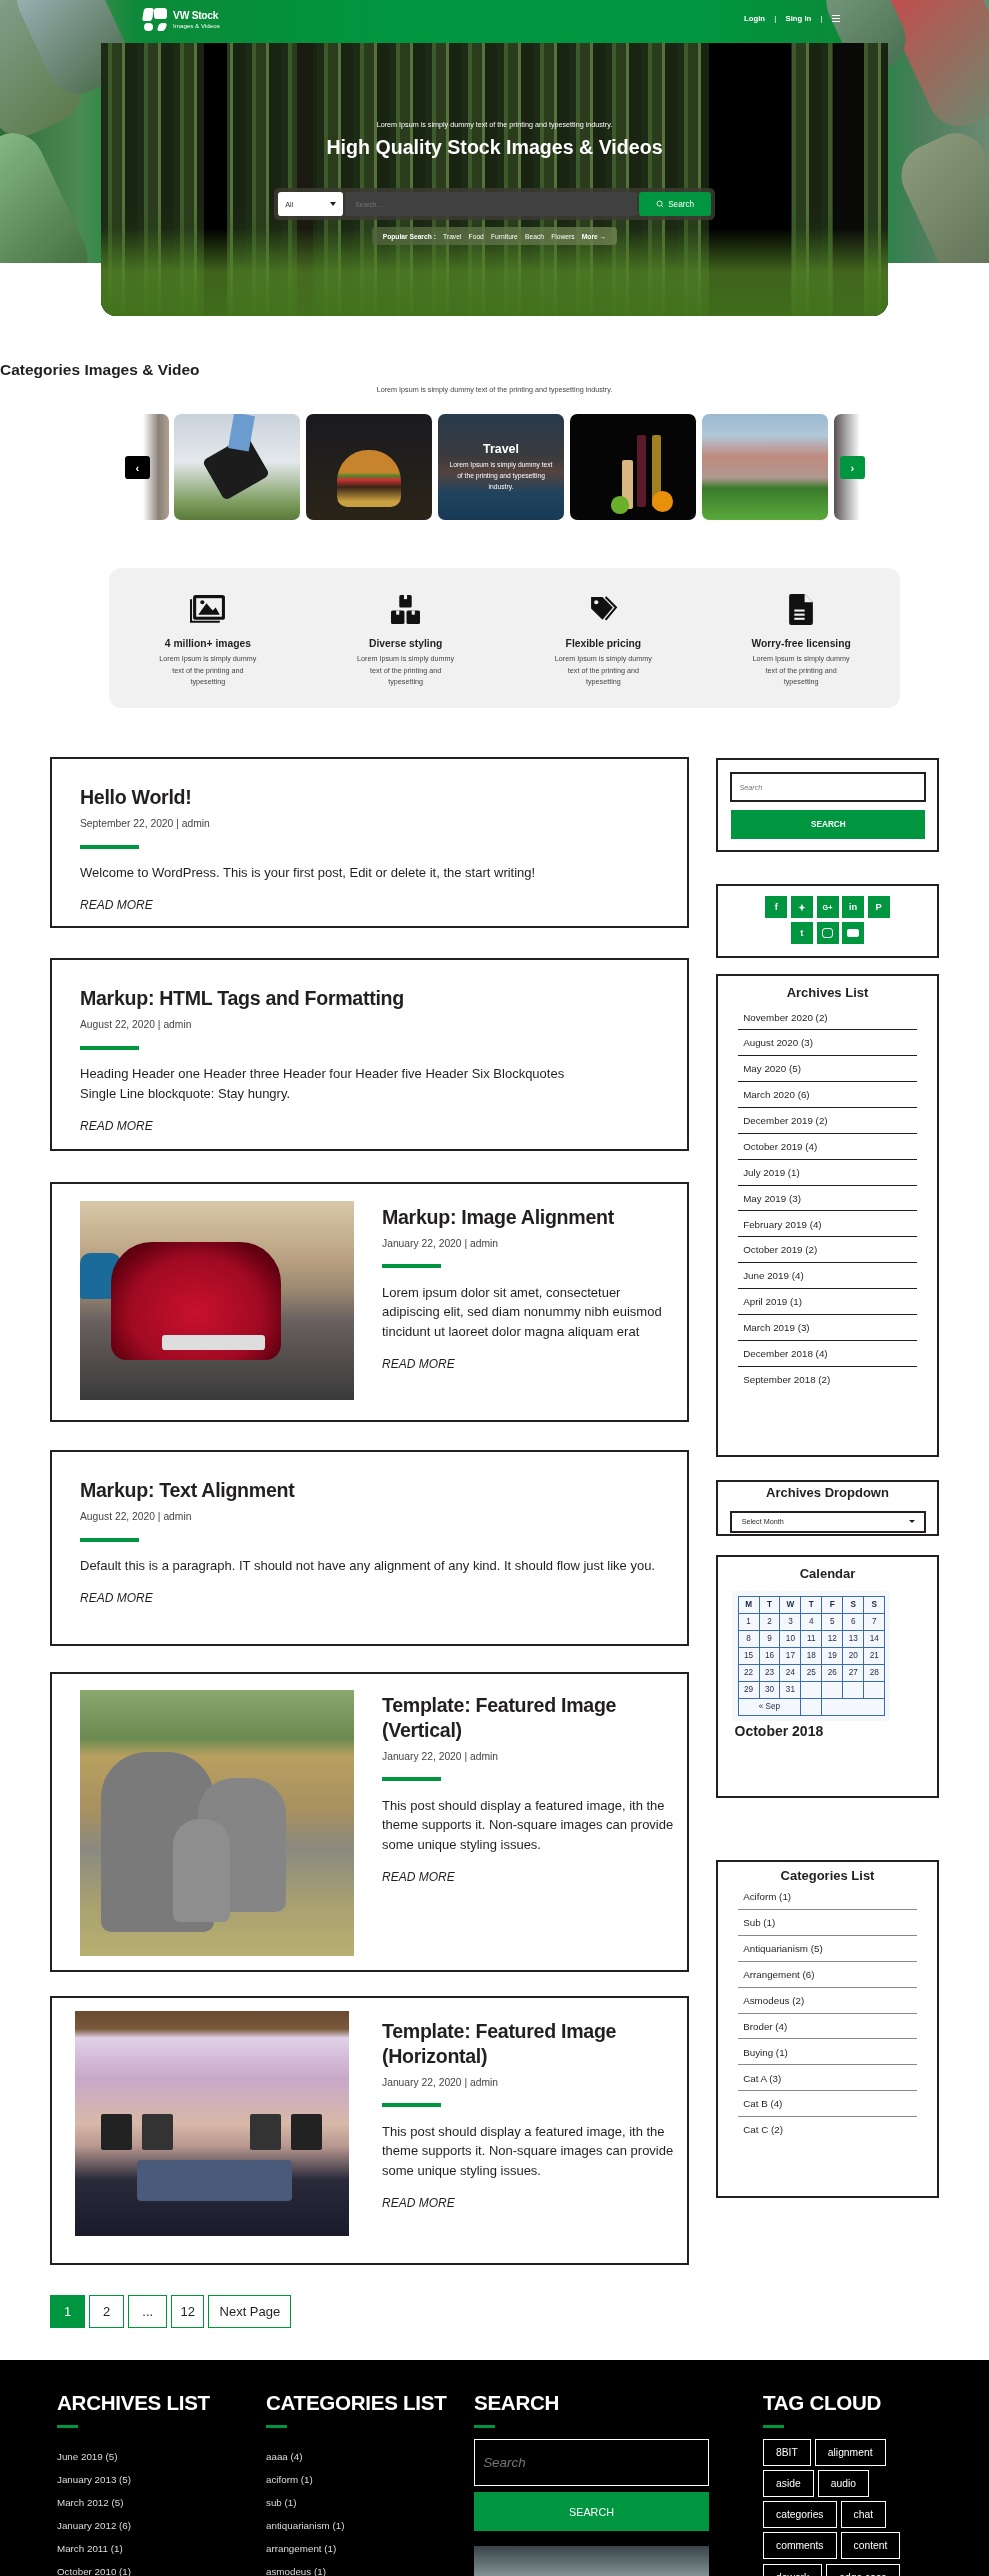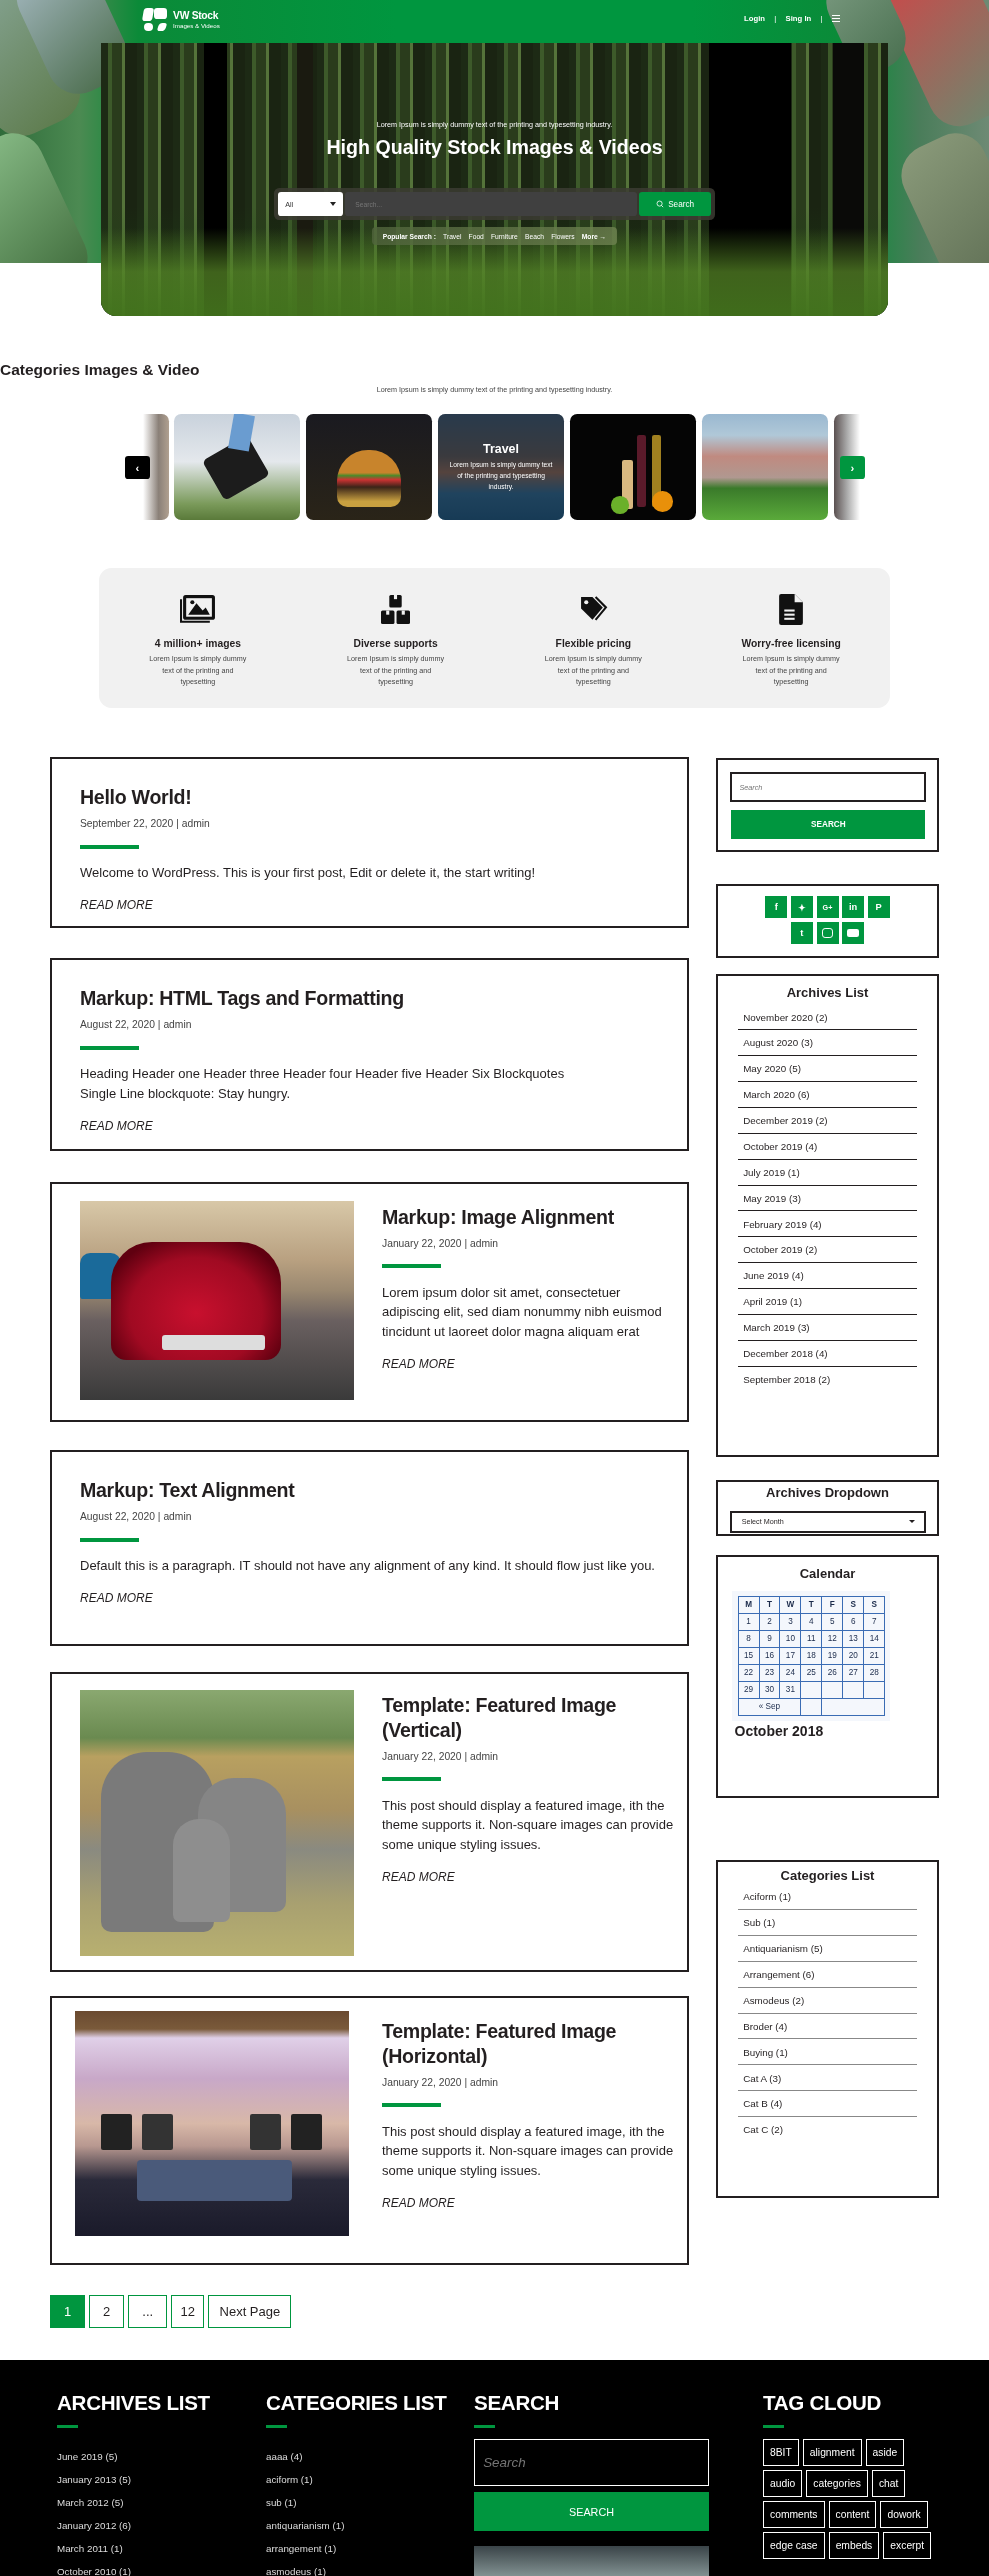--- a/index.html
+++ b/index.html
@@ -36,21 +36,21 @@
 
 .cat-title{position:absolute;left:0;width:989px;top:361px;text-align:left;font-size:15.5px;font-weight:bold}
 .cat-sub{position:absolute;left:0;width:989px;top:385px;text-align:center;font-size:7.2px;color:#444}
 .carousel{position:absolute;top:414px;left:124px;width:742px;height:106px}
 .card{position:absolute;top:0;width:126px;height:106px;border-radius:7.2px;overflow:hidden}
 .card .ov{position:absolute;inset:0;display:flex;flex-direction:column;align-items:center;justify-content:center;color:#fff;text-align:center;padding:0 10.3px;background:rgba(20,40,60,.45)}
 .card .ov h4{font-size:12.4px;margin-bottom:3.1px}
 .card .ov p{font-size:6.7px;line-height:11.3px}
 .car-btn{position:absolute;top:456px;width:25px;height:23px;border-radius:3.1px;color:#fff;display:flex;align-items:center;justify-content:center;font-size:11.3px;font-weight:bold}
 
-.features{position:absolute;left:99px;top:568px;width:791px;height:140px;background:#f1f1f1;border-radius:12.4px;display:flex}
+.features{position:absolute;left:109px;top:568px;width:791px;height:140px;background:#f1f1f1;border-radius:12.4px;display:flex}
 .feat{flex:1;text-align:center;padding-top:26px}
 .feat .ic{height:31px;display:flex;justify-content:center;align-items:center;margin-bottom:13.4px}
 .feat h5{font-size:10.3px;font-weight:bold;margin-bottom:4.1px}
 .feat p{font-size:7.2px;color:#444;line-height:11.3px;width:103px;margin:0 auto}
 
 .post{position:absolute;left:50px;width:639px;border:2.1px solid #231f20;background:#fff}
 .post h2{font-size:19.6px;font-weight:bold;letter-spacing:-0.3px;line-height:25px}
 .post .meta{font-size:10.3px;color:#444;margin-top:8.2px}
 .post .bar{width:59px;height:4.1px;background:#00963f;margin-top:15.5px}
 .post .excerpt{font-size:13px;line-height:19.6px;margin-top:14.4px;color:#231f20}
@@ -73,21 +73,21 @@
 .pager{position:absolute;left:50px;top:2295px;display:flex;gap:4.1px}
 .pager span{height:33px;border:1px solid #00963f;display:flex;align-items:center;justify-content:center;font-size:13px;color:#231f20}
 
 .footer{position:absolute;left:0;top:2360px;width:989px;height:363px;background:#000;color:#fff}
 .fcol{position:absolute;top:31px}
 .fcol h3{font-size:20.6px;font-weight:bold;letter-spacing:-0.3px}
 .fcol .fbar{width:20.6px;height:2.6px;background:#00963f;margin-top:10.3px}
 .fcol ul{list-style:none;margin-top:17.5px}
 .fcol li{font-size:9.8px;color:#ddd;height:23px;line-height:23px}
 .tags{display:flex;flex-wrap:wrap;gap:4.1px;width:170px;margin-top:11.3px}
-.tags span{border:1px solid #fff;padding:0 6px;height:27px;display:flex;align-items:center;font-size:10.3px}
+.tags span{border:1px solid #fff;padding:0 12px;height:27px;display:flex;align-items:center;font-size:10.3px}
 </style>
 </head>
 <body>
 
 <div class="hero-bg">
   <div class="tile" style="left:-31px;top:-20.6px;width:93px;height:155px;background:linear-gradient(160deg,#8aa89a,#5c7a4a)"></div>
   <div class="tile" style="left:31px;top:-41px;width:82px;height:134px;background:linear-gradient(160deg,#a4b8c0,#486a48)"></div>
   <div class="tile" style="left:-20.6px;top:134px;width:88px;height:165px;background:linear-gradient(160deg,#8bbf8a,#3e6a3a)"></div>
   <div class="tile" style="left:907px;top:-31px;width:93px;height:155px;background:linear-gradient(160deg,#c84a4a,#6a8a70)"></div>
   <div class="tile" style="left:922px;top:134px;width:88px;height:165px;background:linear-gradient(160deg,#8a9a7a,#5a6a50)"></div>
@@ -206,21 +206,21 @@
     <div class="ic">
         <svg width="29" height="29" viewBox="0 0 56 56">
           <rect x="16" y="0" width="24" height="24" rx="3" fill="#111"></rect>
           <rect x="0" y="30" width="26" height="26" rx="3" fill="#111"></rect>
           <rect x="30" y="30" width="26" height="26" rx="3" fill="#111"></rect>
           <rect x="25" y="0" width="6" height="8" fill="#f1f1f1"></rect>
           <rect x="10" y="30" width="6" height="8" fill="#f1f1f1"></rect>
           <rect x="40" y="30" width="6" height="8" fill="#f1f1f1"></rect>
         </svg>
       </div>
-    <h5>Diverse supports</h5>
+    <h5>Diverse styling</h5>
     <p>Lorem Ipsum is simply dummy text of the printing and typesetting</p>
   </div>
   <div class="feat">
     <div class="ic">
         <svg width="29" height="29" viewBox="0 0 56 56">
           <path d="M4 4 H26 L46 24 L26 48 L4 26 Z" fill="#111"></path>
           <circle cx="14" cy="14" r="4" fill="#f1f1f1"></circle>
           <path d="M32 4 L52 24 L32 48" stroke="#111" stroke-width="4" fill="none"></path>
         </svg>
       </div>

